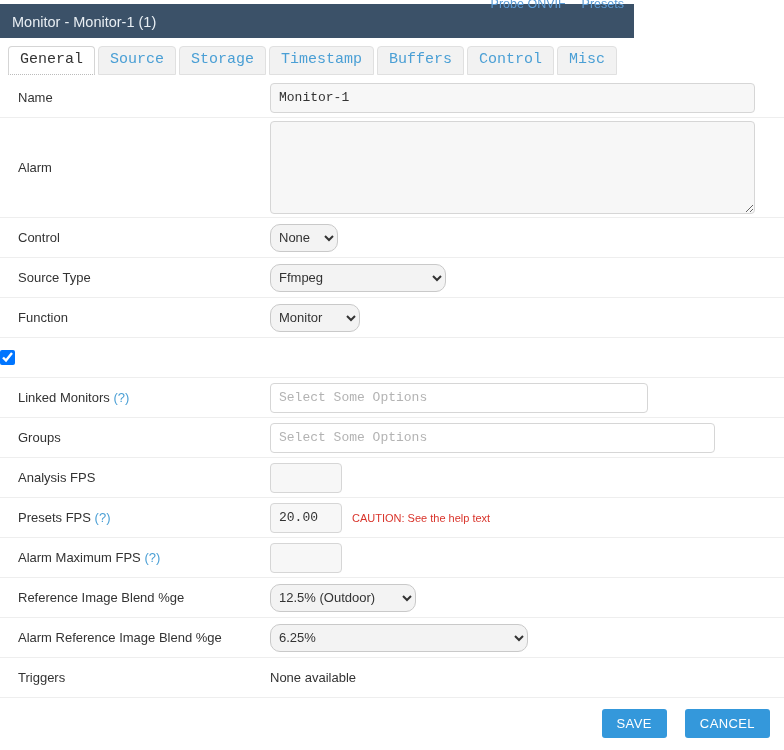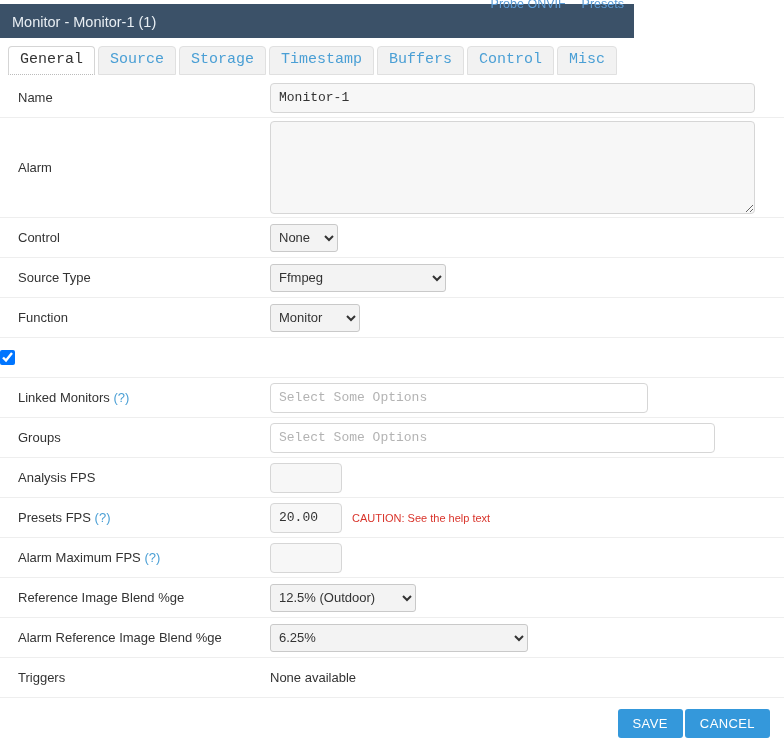--- a/index.html
+++ b/index.html
@@ -153,21 +153,21 @@
     resize: both;
     outline: none;
   }
 
   select.sel {
     font-family: "Liberation Sans", sans-serif;
     font-size: 13px;
     color: #333333;
     background: #f3f3f3;
     border: 1px solid #c9c9c9;
-    border-radius: 3px;
+    border-radius: 10px;
     height: 28px;
     padding: 3px 4px;
     box-sizing: border-box;
     outline: none;
   }
   select.w-none   { width: 68px; }
   select.w-src    { width: 176px; }
   select.w-func   { width: 90px; }
   select.w-blend  { width: 146px; }
   select.w-ablend { width: 258px; }
@@ -188,21 +188,21 @@
     font-size: 13px;
     color: #333333;
   }
 
   
   .footer {
     position: absolute;
     right: 14px;
     bottom: 12px;
     display: flex;
-    gap: 2px;
+    gap: 18px;
   }
   .btn {
     background: #3498db;
     color: #ffffff;
     border: none;
     border-radius: 3px;
     font-family: "Liberation Sans", sans-serif;
     font-size: 13px;
     letter-spacing: 0.4px;
     padding: 7px 15px;

